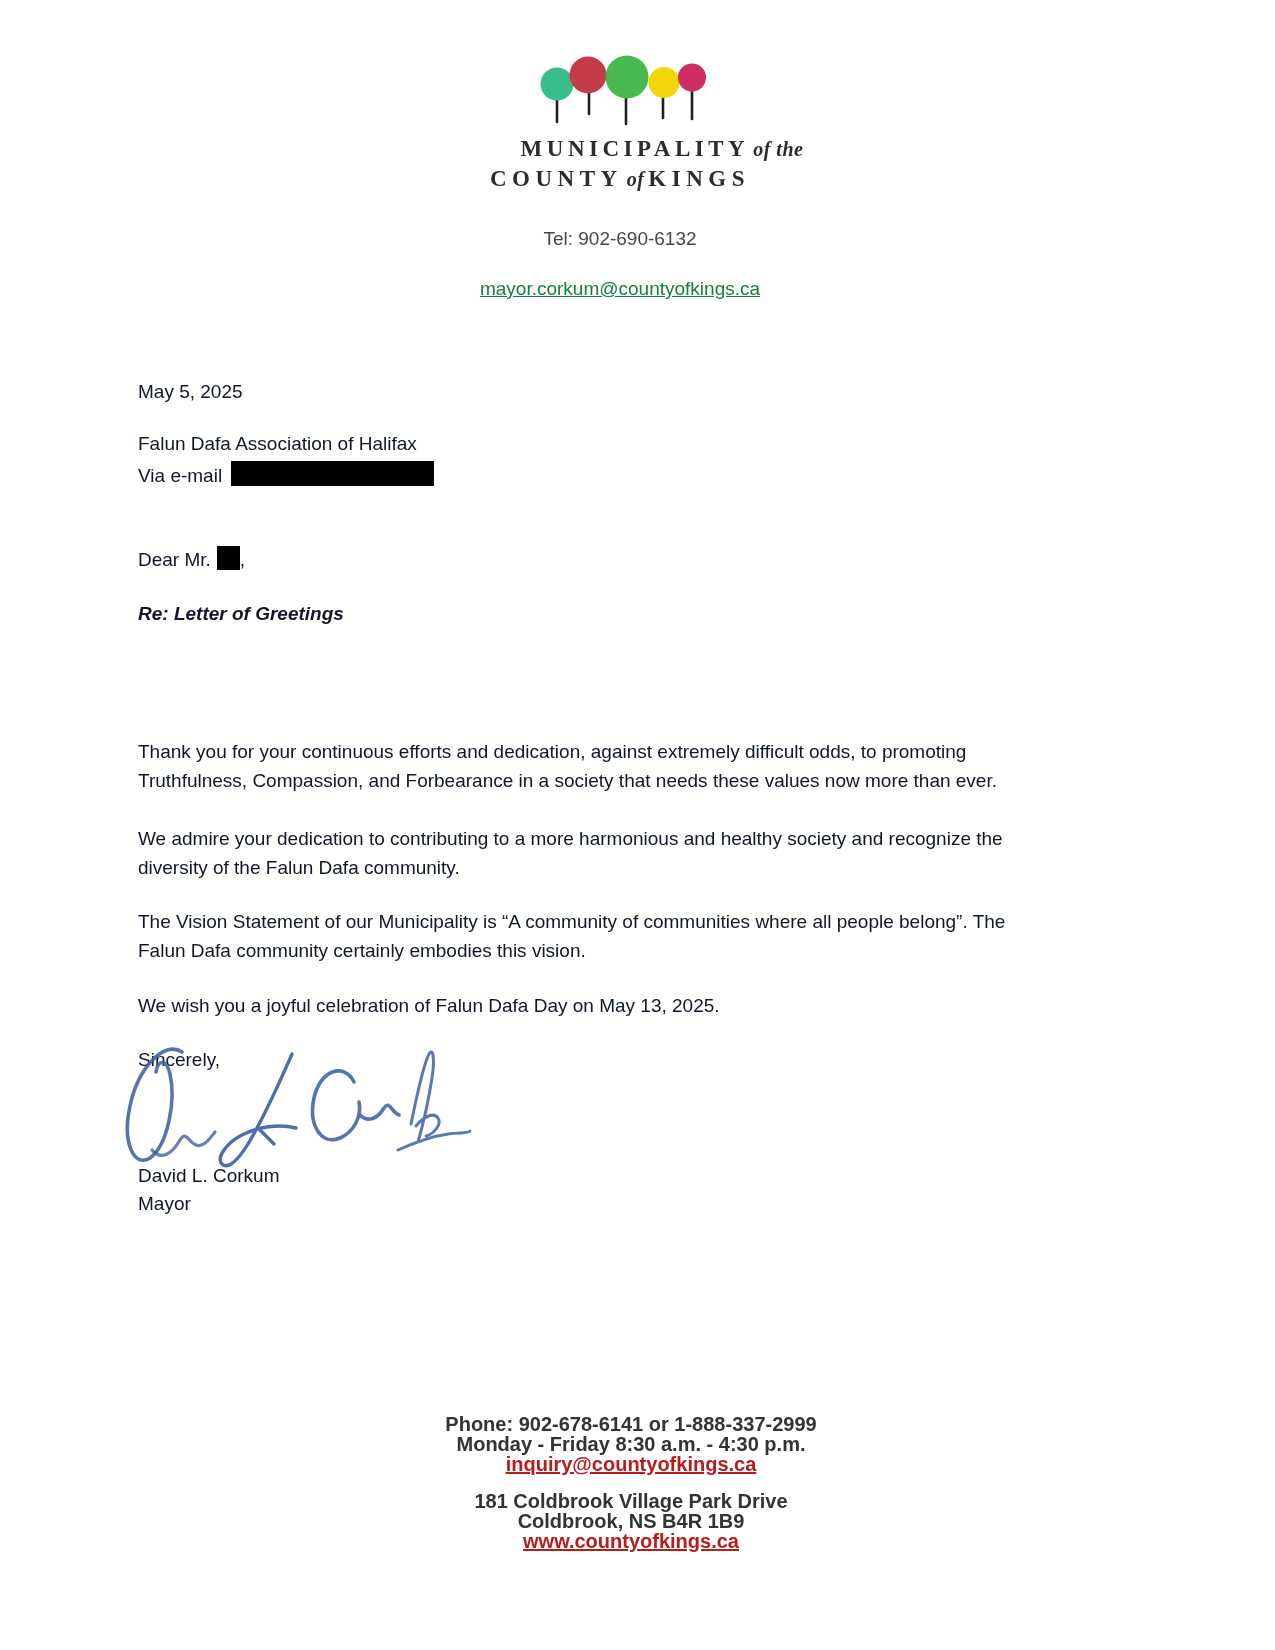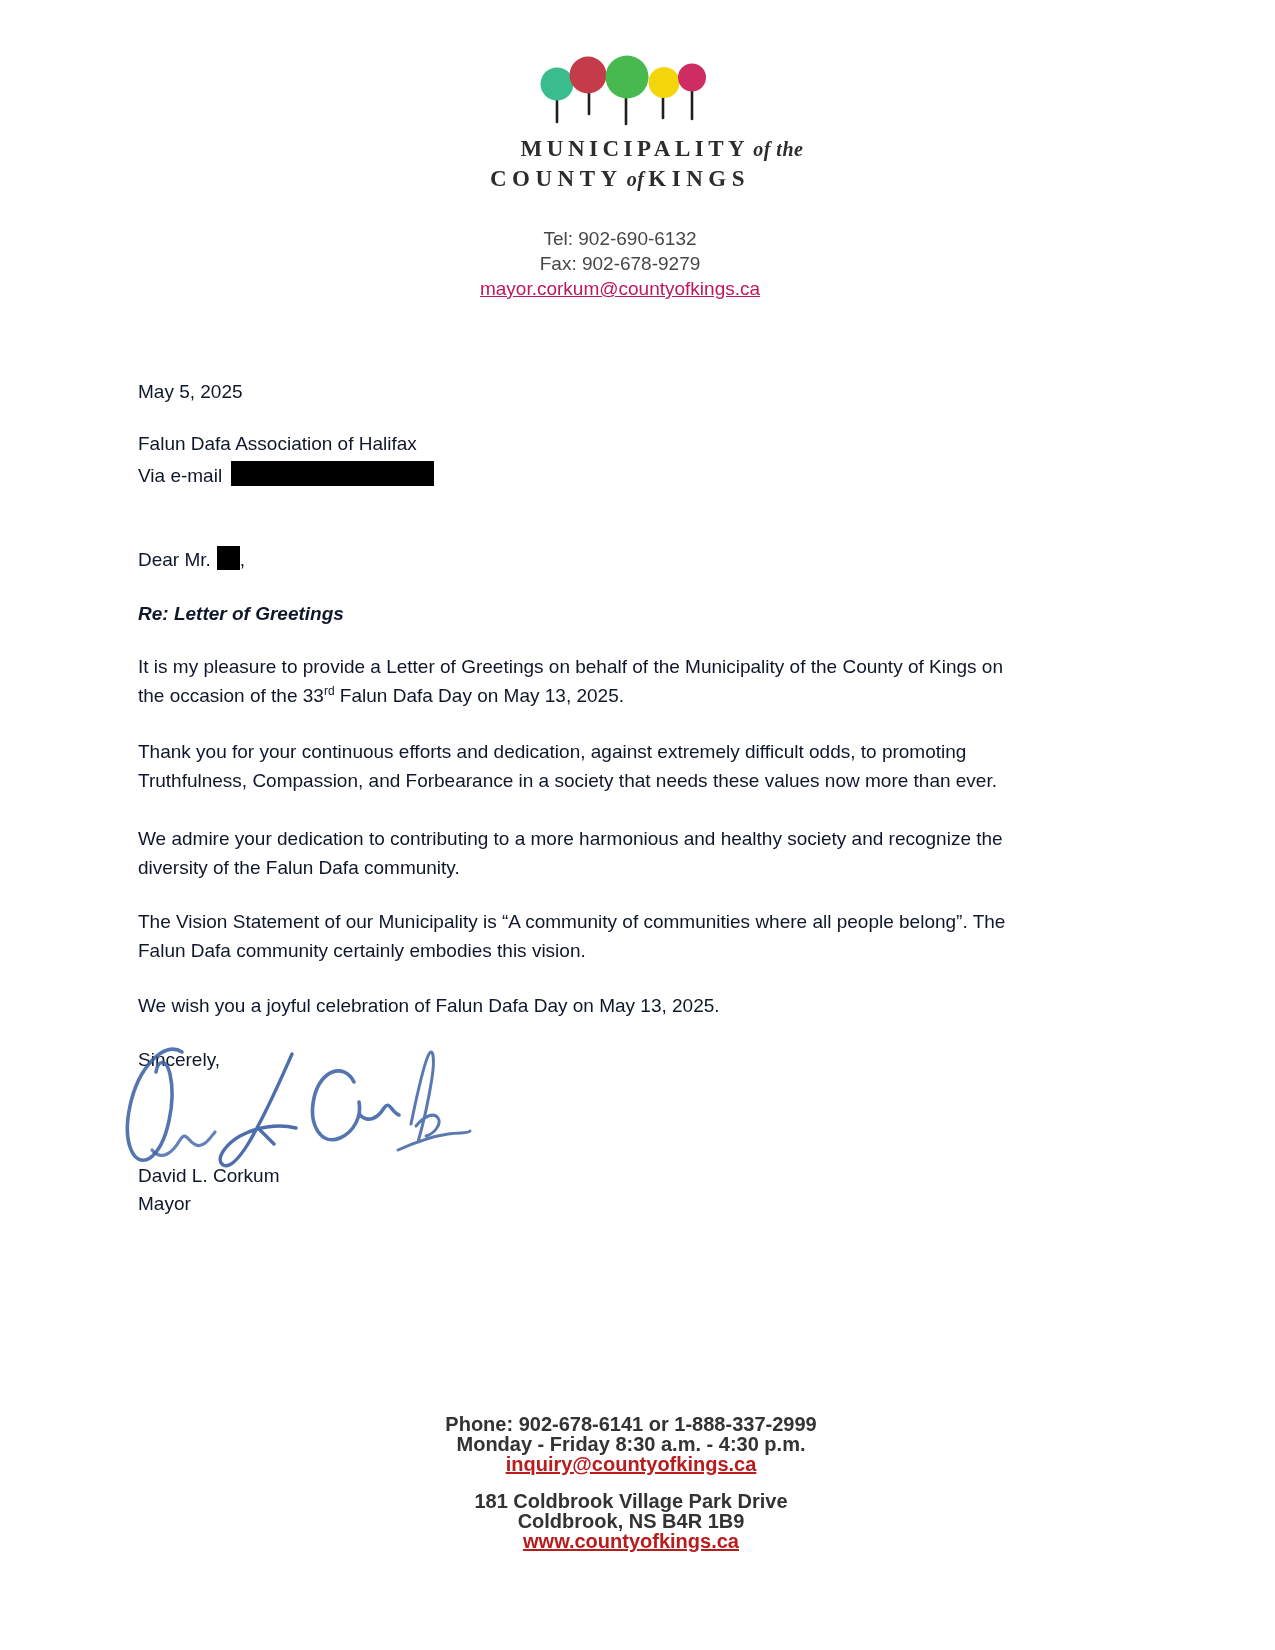--- a/index.html
+++ b/index.html
@@ -9,21 +9,21 @@
   }
   .abs { position:absolute; }
   .ctr { text-align:center; }
 
   
   .org-line { font-family:"Liberation Serif", serif; color:#2c2c2c; font-weight:700; }
   .org-caps { font-size:23px; letter-spacing:4.5px; }
   .org-caps2 { font-size:23px; letter-spacing:5.5px; }
   .org-ital { font-size:20px; font-style:italic; font-weight:600; letter-spacing:0.5px; }
   .contact-line { font-size:19px; line-height:26px; color:#474747; }
-  .link-blue { color:#be185d; text-decoration:underline; cursor:pointer; }
+  .link-blue { color:#15803d; text-decoration:underline; cursor:pointer; }
 
   
   .btxt { font-size:19px; line-height:29px; color:#0f172a; }
   .tight { line-height:27.3px; }
   .subject { font-weight:700; font-style:italic; }
   sup.ord { font-size:12px; vertical-align:super; line-height:0; }
 
   .redact { display:inline-block; background:#000; position:relative; top:4px; }
   .redact.r1 { width:100px; height:24px; margin-left:7px; }
   .redact.r2 { width:203px; height:25px; margin-left:9px; }
@@ -69,44 +69,39 @@
     <span class="org-caps">MUNICIPALITY</span>
     <span class="org-ital">of the</span>
   </div>
   <div class="abs ctr org-line" style="left:0; top:166px; width:1240px;">
     <span class="org-caps2">COUNTY</span>
     <span class="org-ital">of</span>
     <span class="org-caps2">KINGS</span>
   </div>
 
   <div class="abs ctr contact-line" style="left:0; top:226px; width:1240px;">Tel: 902-690-6132</div>
-  <div class="abs ctr contact-line" style="left:0; top:251px; width:1240px;">Fax: 902-678-9279</div>
   <div class="abs ctr contact-line" style="left:0; top:276px; width:1240px;">
     <span class="link-blue">mayor.corkum@countyofkings.ca</span>
   </div>
 
   <div class="abs btxt" style="left:138px; top:377px;">May 5, 2025</div>
 
   <div class="abs btxt tight" style="left:138px; top:430px;">
     <div>Falun Dafa Association of Halifax</div>
     <div>
       <span>Via e-mail</span><span class="redact r2"></span>
     </div>
   </div>
 
   <div class="abs btxt" style="left:138px; top:542px;">
     <span>Dear Mr.</span><span class="redact r3"></span><span>,</span>
   </div>
 
   <div class="abs btxt subject" style="left:138px; top:599px;">Re: Letter of Greetings</div>
 
-  <div class="abs btxt" style="left:138px; top:652px;">
-    <div>It is my pleasure to provide a Letter of Greetings on behalf of the Municipality of the County of Kings on</div>
-    <div><span>the occasion of the 33</span><sup class="ord">rd</sup><span> Falun Dafa Day on May 13, 2025.</span></div>
-  </div>
 
   <div class="abs btxt" style="left:138px; top:737px;">
     <div>Thank you for your continuous efforts and dedication, against extremely difficult odds, to promoting</div>
     <div>Truthfulness, Compassion, and Forbearance in a society that needs these values now more than ever.</div>
   </div>
 
   <div class="abs btxt" style="left:138px; top:824px;">
     <div>We admire your dedication to contributing to a more harmonious and healthy society and recognize the</div>
     <div>diversity of the Falun Dafa community.</div>
   </div>

